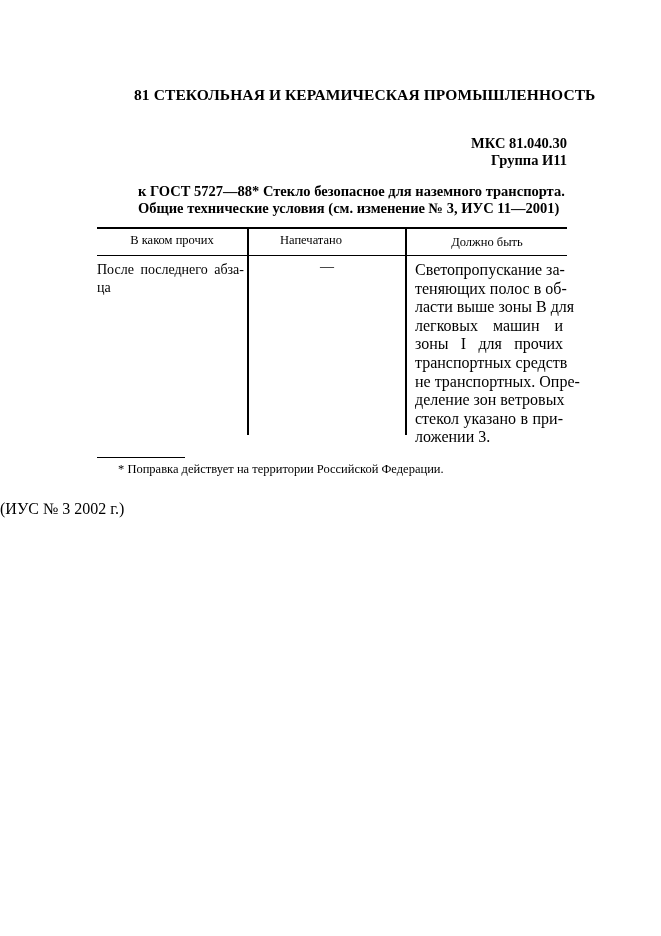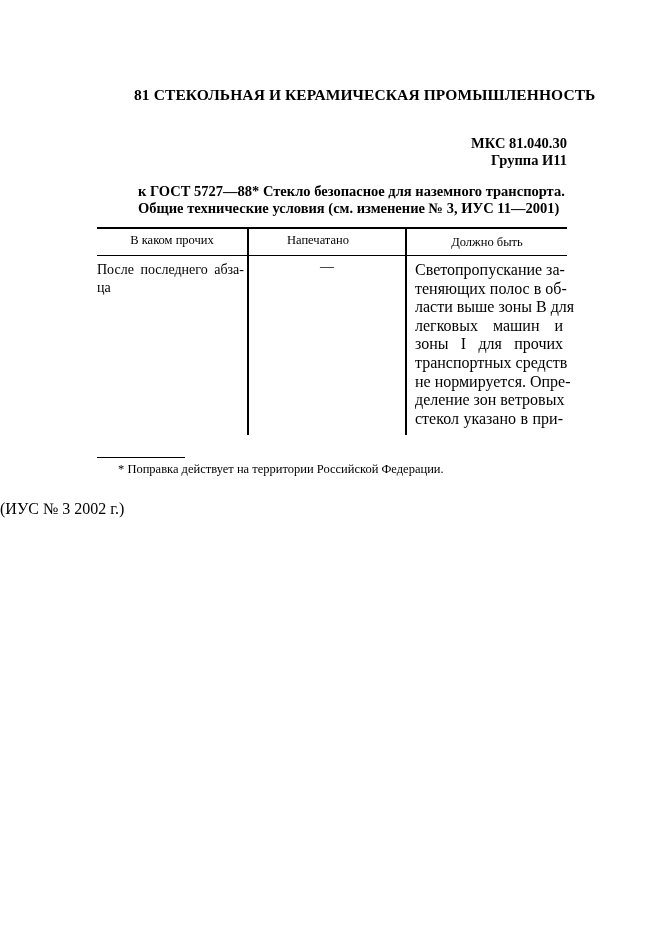--- a/index.html
+++ b/index.html
@@ -17,21 +17,21 @@
     left: 97px; top: 183px; width: 472px;
     font-weight: bold; font-size: 14.5px; line-height: 17px; margin-left: 41px;
   }
   .table-wrap { left: 97px; top: 227px; width: 470px; height: 210px; }
   .t-top { left: 0; top: 0; width: 470px; height: 2px; background: #000; }
   .t-headbottom { left: 0; top: 28px; width: 470px; height: 1px; background: #000; }
   .t-vline1 { left: 150px; top: 0; width: 2px; height: 208px; background: #000; }
   .t-vline2 { left: 308px; top: 0; width: 2px; height: 208px; background: #000; }
   .th { top: 6px; font-size: 12.5px; text-align: center; }
   .th1 { left: 0; width: 150px; }
-  .th2 { left: 143px; width: 156px; }
+  .th2 { left: 136px; width: 156px; }
   .th3 { left: 310px; width: 160px; top: 8px; }
   .cell1 {
     left: 0; top: 34px; width: 147px;
     font-size: 14px; line-height: 18px; text-align: justify;
   }
   .cell2 { left: 152px; top: 32px; width: 156px; text-align: center; font-size: 14px; }
   .cell3 {
     left: 318px; top: 34px; width: 148px;
     font-size: 16px; line-height: 18.6px; text-align: justify;
   }
@@ -70,22 +70,23 @@
 
   <div class="abs cell2">—</div>
 
   <div class="abs cell3">
     <span class="line">Светопропускание за-</span>
     <span class="line">теняющих полос в об-</span>
     <span class="line">ласти выше зоны В для</span>
     <span class="line">легковых машин и</span>
     <span class="line">зоны I для прочих</span>
     <span class="line">транспортных средств</span>
-    <span class="line">не нормируется. Опре-</span>
+    <span class="line">не транспортных. Опре-</span>
     <span class="line">деление зон ветровых</span>
     <span class="line">стекол указано в при-</span>
+    <span class="line last">ложении 3.</span>
   </div>
 </div>
 
 <div class="abs fn-rule"></div>
 <div class="abs footnote">* Поправка действует на территории Российской Федерации.</div>
 
 <div class="abs ius">(ИУС № 3 2002 г.)</div>
 
 </body></html>

